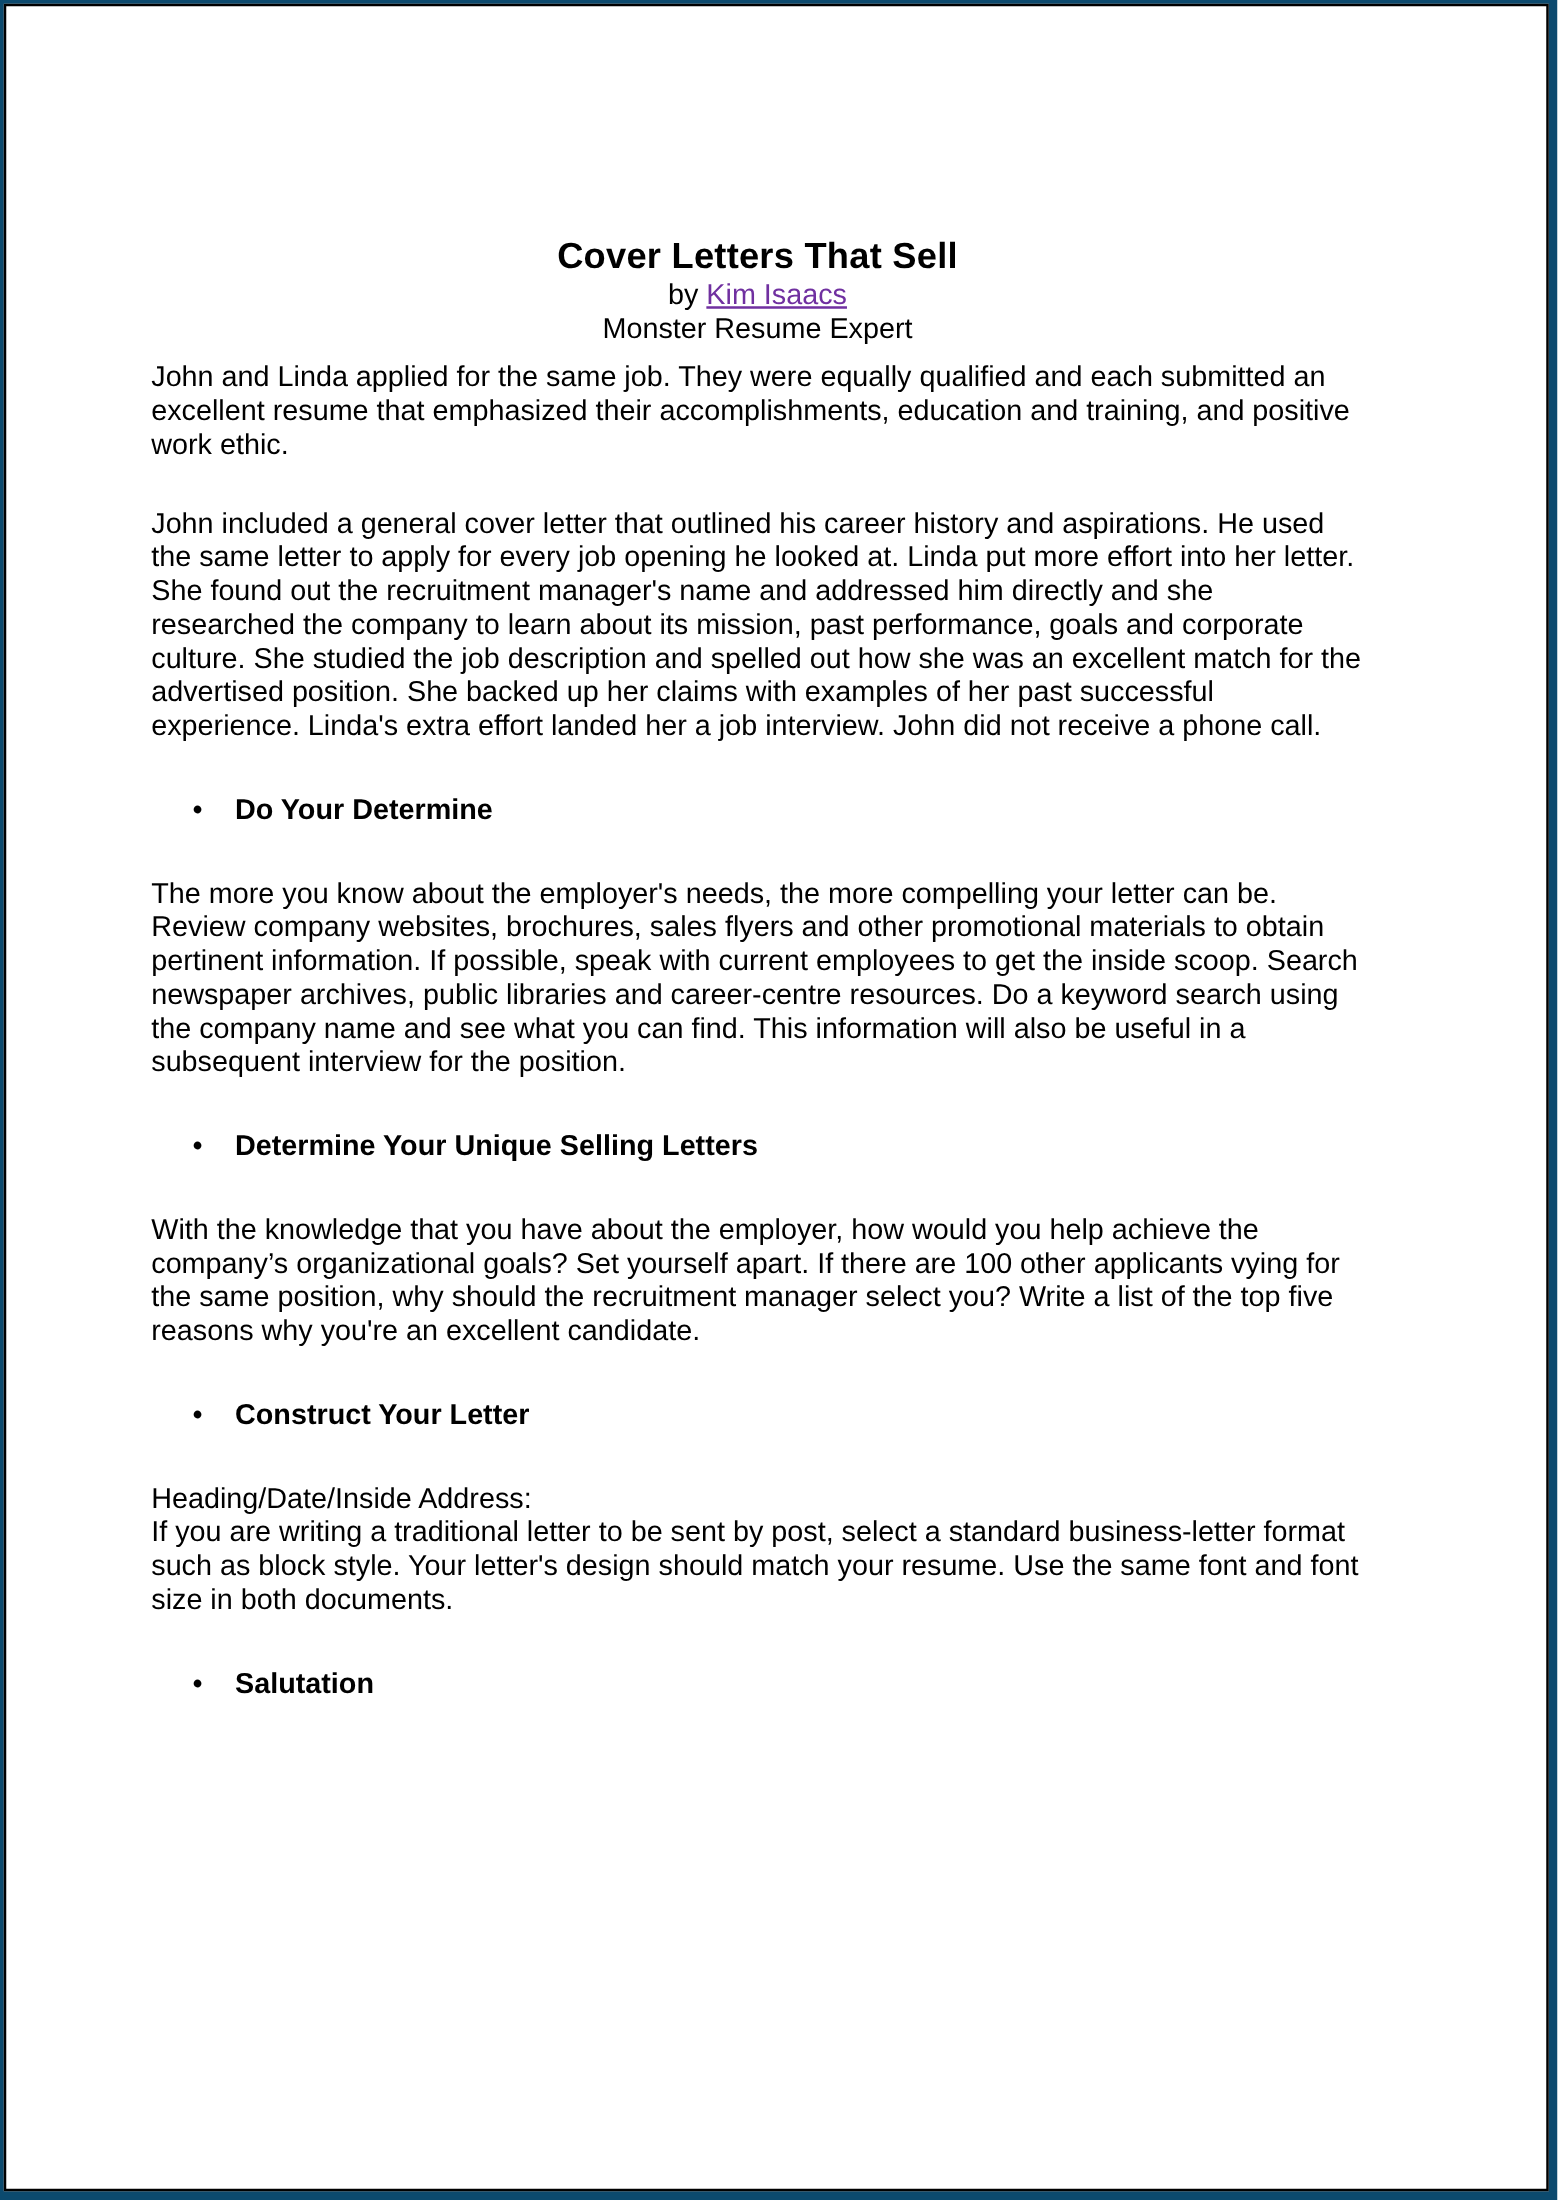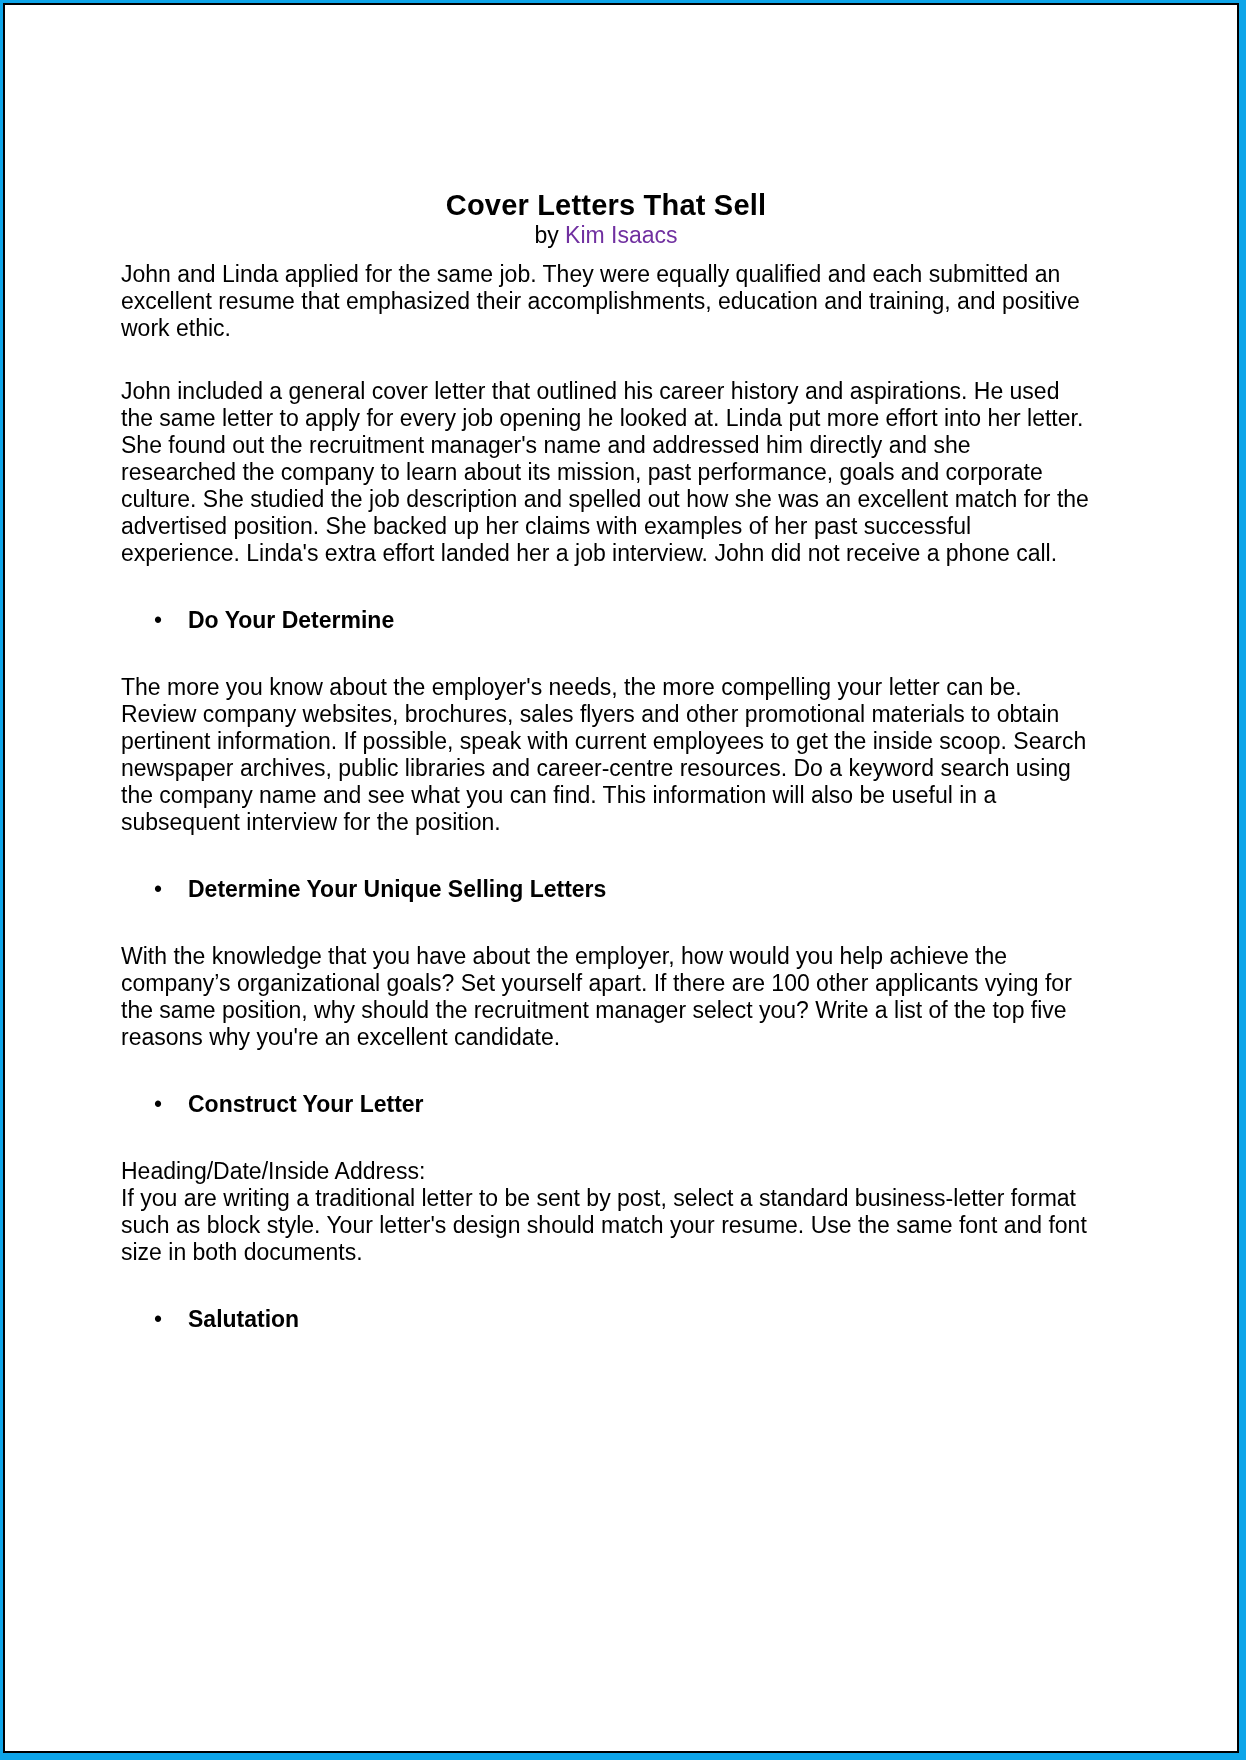--- a/index.html
+++ b/index.html
@@ -1,20 +1,20 @@
 <!DOCTYPE html>
 <html><head>
 <meta charset="utf-8">
 <style>
   html, body { margin: 0; padding: 0; background: #ffffff; }
   .screen {
     position: relative;
     width: 1246px;
     height: 1760px;
-    background: #0ea5e9;
+    background: #0c4a6e;
     font-family: "Liberation Sans", "DejaVu Sans", sans-serif;
     color: #000000;
     overflow: hidden;
   }
   .page {
     position: absolute;
     top: 3px;
     left: 3px;
     width: 1236px;
     height: 1750px;
@@ -34,20 +34,21 @@
     text-align: center;
     letter-spacing: 0.2px;
   }
   .byline, .author-role {
     font-size: 23px;
     line-height: 27px;
     text-align: center;
     white-space: pre-wrap;
   }
   .byline a {
+    text-decoration: underline;
     cursor: pointer;
   }
   .doc-body {
     margin-top: 12px;
     font-size: 23px;
     line-height: 27px;
   }
   .para {
     margin: 36px 0;
     white-space: pre-wrap;
@@ -70,20 +71,21 @@
 </head>
 <body>
 
 <div class="screen" style="color: rgb(0, 0, 0);">
   <div class="page" style="border-color: rgb(0, 0, 0);">
     <div class="content">
 
       <div class="doc-header">
         <h1 class="doc-title">Cover Letters That Sell</h1>
         <div class="byline"><span>by </span><a class="author-link" title="Kim Isaacs" style="color: rgb(112, 48, 160);">Kim Isaacs</a></div>
+        <div class="author-role">Monster Resume Expert</div>
       </div>
 
       <div class="doc-body" id="doc-body">
           <p class="para">John and Linda applied for the same job. They were equally qualified and each submitted an excellent resume that emphasized their accomplishments, education and training, and positive work ethic.</p>
           <p class="para">John included a general cover letter that outlined his career history and aspirations. He used the same letter to apply for every job opening he looked at. Linda put more effort into her letter. She found out the recruitment manager's name and addressed him directly and she researched the company to learn about its mission, past performance, goals and corporate culture. She studied the job description and spelled out how she was an excellent match for the advertised position. She backed up her claims with examples of her past successful experience. Linda's extra effort landed her a job interview. John did not receive a phone call.</p>
           <div class="bullet-row">
             <span class="bullet-dot">•</span>
             <span class="bullet-text">Do Your Determine</span>
           </div>
           <p class="para">The more you know about the employer's needs, the more compelling your letter can be. Review company websites, brochures, sales flyers and other promotional materials to obtain pertinent information. If possible, speak with current employees to get the inside scoop. Search newspaper archives, public libraries and career-centre resources. Do a keyword search using the company name and see what you can find. This information will also be useful in a subsequent interview for the position.</p>

